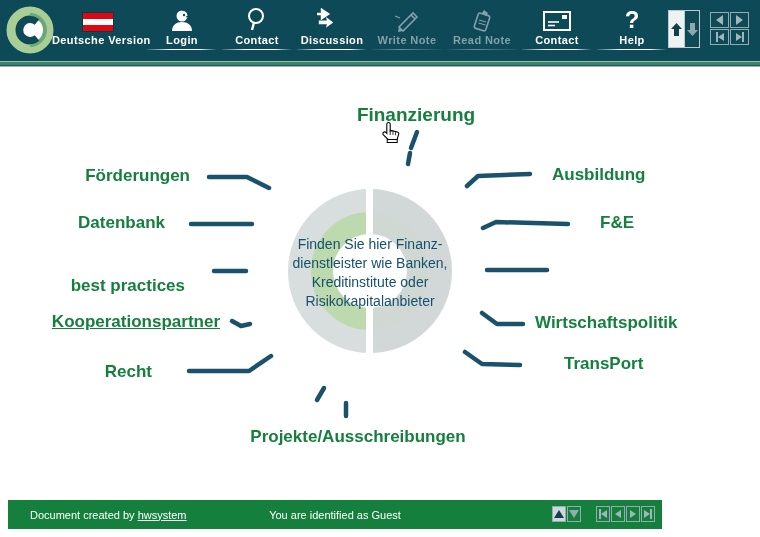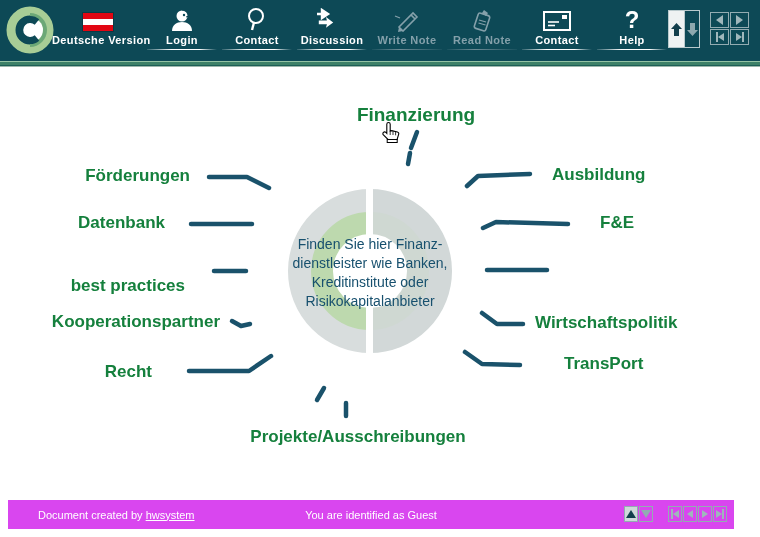--- a/index.html
+++ b/index.html
@@ -45,22 +45,22 @@
   .topic { position:absolute; font-weight:bold; color:#15803d; white-space:nowrap; cursor:pointer; }
   .topic.sz { font-size:17px; }
   .topic.left-a { text-align:right; }
   .topic-top { left:416px; top:104px; transform:translateX(-50%); font-size:19px; }
   .topic-bottom { left:358px; top:427px; transform:translateX(-50%); font-size:17px; }
   .center-text { position:absolute; left:370px; top:235px; transform:translateX(-50%); width:230px;
     text-align:center; font-size:14px; font-weight:normal; color:#17506e; line-height:19px; }
   .hand-cursor { position:absolute; left:381px; top:121px; }
 
   
-  .footer { position:absolute; left:8px; top:500px; width:726px; height:29px; background:#d946ef;
-    display:flex; align-items:center; font-size:11px; color:#fff;padding-left:8px; }
+  .footer { position:absolute; left:8px; top:500px; width:654px; height:29px; background:#15803d;
+    display:flex; align-items:center; font-size:11px; color:#fff; }
   .footer .left-txt { margin-left:22px; white-space:nowrap; }
   .footer .left-txt a { color:#fff; text-decoration:underline; cursor:pointer; }
   .footer .mid-txt { position:absolute; left:50%; transform:translateX(-50%); white-space:nowrap; }
   .pager { position:absolute; top:6px; display:flex; }
   .pager .pcell { width:14px; height:16px; border:1px solid #93acb2; display:flex; align-items:center; justify-content:center; margin-right:1px; }
   .pager .pcell.lit { background:#cfd9da; }
   .pg-updown { right:80px; }
   .pg-nav { right:6px; }
 </style>
 </head>
@@ -230,21 +230,21 @@
       <path d="M324,388 L317,400"></path>
       <path d="M346,403 L346,416"></path>
     </g>
   </svg>
 
   <div class="topic topic-top">Finanzierung</div>
 
   <div class="topic sz left-a" style="right:570px; top:166px;">Förderungen</div>
   <div class="topic sz left-a" style="right:595px; top:213px;">Datenbank</div>
   <div class="topic sz left-a" style="right:575px; top:260px;margin-top:16px;">best practices</div>
-  <div class="topic sz left-a" style="right:540px; top:312px;">Kooperationspartner</div>
+  <div class="topic sz left-a" style="right:540px; top:312px;text-decoration:underline;">Kooperationspartner</div>
   <div class="topic sz left-a" style="right:608px; top:362px;">Recht</div>
 
   <div class="topic sz" style="left:552px; top:165px;">Ausbildung</div>
   <div class="topic sz" style="left:587px; top:213px;margin-left:13px;">F&amp;E</div>
   <div class="topic sz" style="left:535px; top:313px;">Wirtschaftspolitik</div>
   <div class="topic sz" style="left:564px; top:354px;">TransPort</div>
 
   <div class="topic topic-bottom">Projekte/Ausschreibungen</div>
 
   <div class="center-text">

